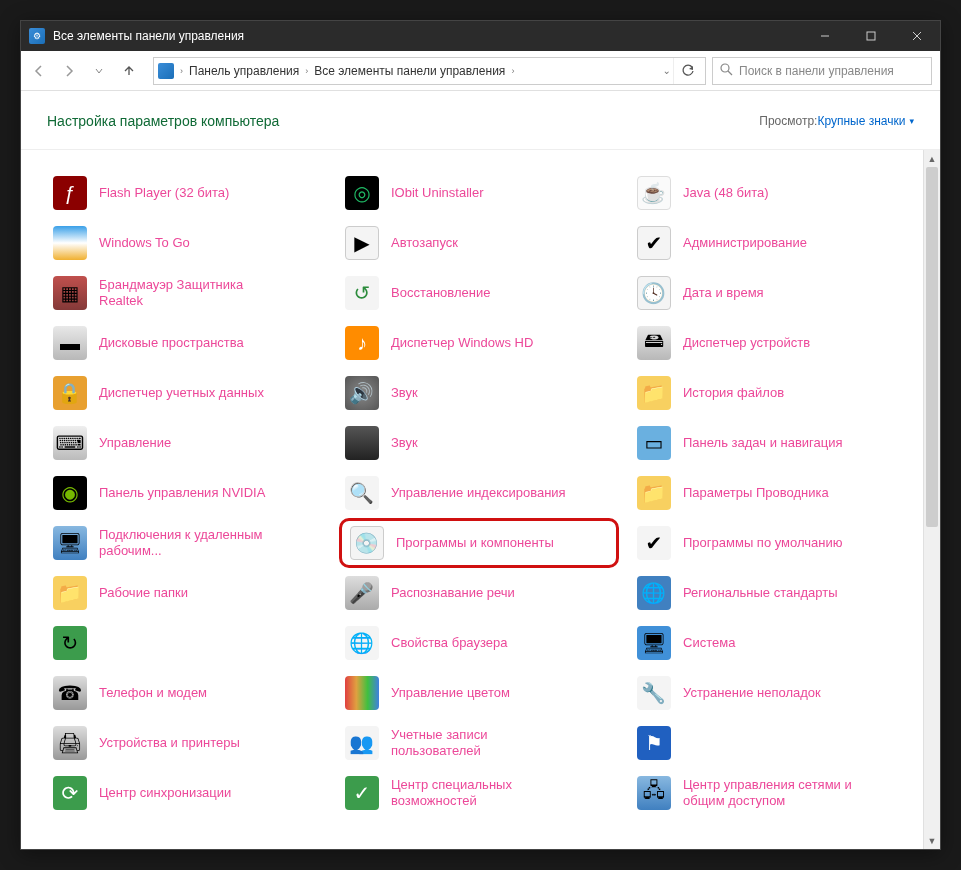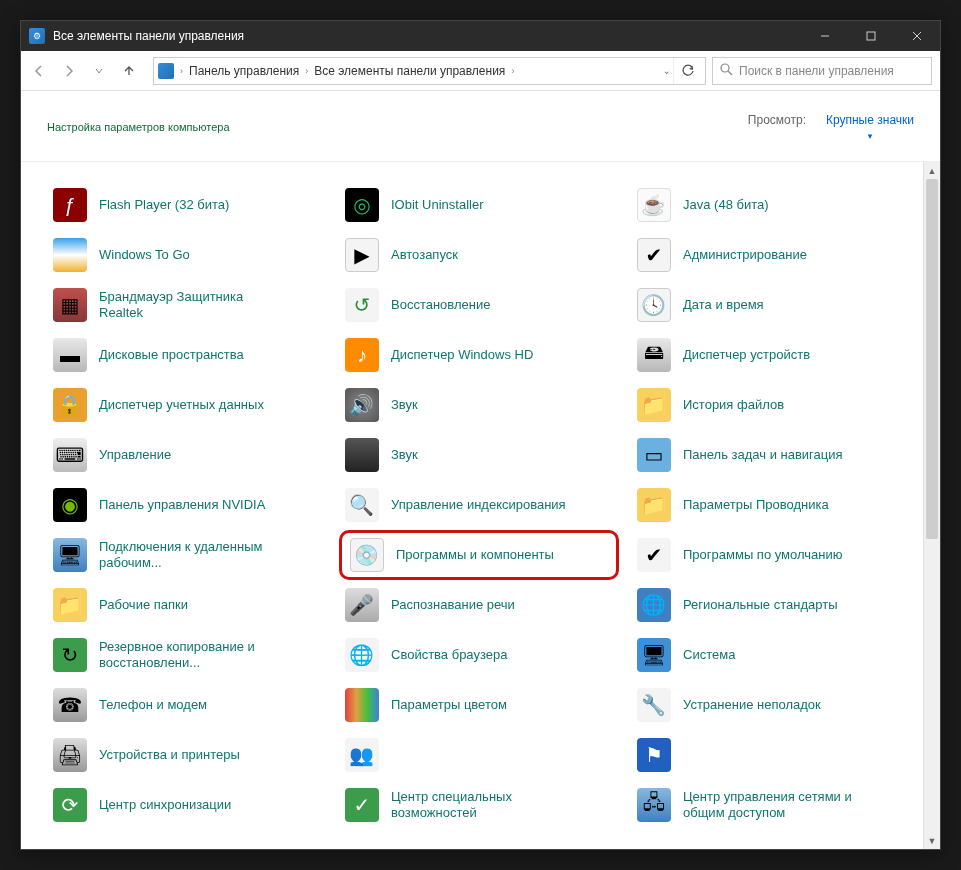--- a/index.html
+++ b/index.html
@@ -13,33 +13,33 @@
 .nav-btn { width: 28px; height: 28px; display: flex; align-items: center; justify-content: center; color: #999; border-radius: 3px; }
 .nav-up { margin-right: 4px; }
 .addressbar { flex: 1; height: 28px; border: 1px solid #ccc; display: flex; align-items: center; padding: 0 4px; font-size: 12px; color: #333; margin: 0 4px; }
 .addressbar .seg { display: flex; align-items: center; padding: 0 4px; height: 100%; white-space: nowrap; }
 .addressbar .chev { color: #777; font-size: 9px; padding: 0 2px; }
 .addr-icon { width: 16px; height: 16px; background: linear-gradient(135deg,#3a8dd8,#1b6fb8); border-radius: 2px; margin-right: 4px; }
 .refresh-btn { width: 28px; height: 26px; display: flex; align-items: center; justify-content: center; color: #555; border-left: 1px solid #eee; }
 .searchbox { width: 220px; height: 28px; border: 1px solid #ccc; display: flex; align-items: center; padding: 0 6px; color: #888; }
 .searchbox .sicon { margin-right: 6px; color: #888; }
 .header { padding: 22px 26px 8px; display: flex; align-items: center; }
-.header h1 { font-weight: 400; font-size: 11px; color: #106a36; }
-.view-sel { margin-left: auto; font-size: 12px; display: flex; align-items: flex-start; gap: 20px; }
+.header h1 { font-weight: 400; font-size: 14px; color: #106a36; }
+.view-sel { margin-left: auto; font-size: 12px; display: flex; align-items: center; gap: 0; }
 .view-sel .lbl { color: #666; }
-.view-sel .val { color: #0066cc; display: flex; align-items: center; gap: 4px; flex-direction: column; }
+.view-sel .val { color: #0066cc; display: flex; align-items: center; gap: 4px; }
 .content-wrap { flex: 1; display: flex; overflow: hidden; border-top: 1px solid #eee; margin-top: 12px; }
 .content { flex: 1; padding: 18px 12px 10px 26px; overflow: hidden; }
 .scrollbar { width: 17px; background: #f0f0f0; border-left: 1px solid #e0e0e0; position: relative; }
 .scroll-arrow { height: 17px; display: flex; align-items: center; justify-content: center; color: #666; font-size: 9px; }
 .scroll-thumb { position: absolute; top: 17px; left: 2px; right: 2px; height: 360px; background: #cdcdcd; border-radius: 2px; }
 .grid { display: grid; grid-template-columns: repeat(3, 1fr); column-gap: 12px; row-gap: 0; }
 .item { display: flex; align-items: center; gap: 12px; padding: 8px 6px; min-height: 50px; cursor: pointer; }
 .item .icon { width: 34px; height: 34px; flex-shrink: 0; display: flex; align-items: center; justify-content: center; border-radius: 4px; font-size: 20px; }
-.item .label { color: #0f766e; font-size: 13px; line-height: 1.25; word-wrap: break-word; max-width: 185px; }
+.item .label { color: #ec4899; font-size: 13px; line-height: 1.25; word-wrap: break-word; max-width: 185px; }
 .highlight { border: 3px solid #d01010; border-radius: 10px; padding: 5px 8px; }
 
 .ic-flash { background: #8b0000; color: #fff; }
 .ic-iobit { background: #000; color: #1fb864; border-radius: 50%; }
 .ic-java { background: #fafafa; border: 1px solid #ddd; color: #5382a1; }
 .ic-wtg { background: linear-gradient(#3aa0e8,#fff 50%,#f0b030); }
 .ic-auto { background: #f4f4f4; border: 1px solid #ccc; }
 .ic-admin { background: #f4f4f4; border: 1px solid #ccc; }
 .ic-fw { background: linear-gradient(#c0504d,#843938); }
 .ic-restore { background: #f4f4f4; color: #2c8c3c; }
@@ -268,48 +268,48 @@
           <div class="item">
             <div class="icon ic-speech">🎤</div>
             <div class="label">Распознавание речи</div>
           </div>
           <div class="item">
             <div class="icon ic-region">🌐</div>
             <div class="label">Региональные стандарты</div>
           </div>
           <div class="item">
             <div class="icon ic-backup">↻</div>
-            <div class="label">Резервное копирование и восстановлени...</div>
           </div>
           <div class="item">
             <div class="icon ic-inet">🌐</div>
             <div class="label">Свойства браузера</div>
           </div>
           <div class="item">
             <div class="icon ic-system">🖥</div>
             <div class="label">Система</div>
           </div>
           <div class="item">
             <div class="icon ic-phone">☎</div>
             <div class="label">Телефон и модем</div>
           </div>
           <div class="item">
             <div class="icon ic-color"></div>
-            <div class="label">Параметры цветом</div>
+            <div class="label">Управление цветом</div>
           </div>
           <div class="item">
             <div class="icon ic-trouble">🔧</div>
             <div class="label">Устранение неполадок</div>
           </div>
           <div class="item">
             <div class="icon ic-devprint">🖨</div>
             <div class="label">Устройства и принтеры</div>
           </div>
           <div class="item">
             <div class="icon ic-users">👥</div>
+            <div class="label">Учетные записи пользователей</div>
           </div>
           <div class="item">
             <div class="icon ic-security">⚑</div>
           </div>
           <div class="item">
             <div class="icon ic-sync">⟳</div>
             <div class="label">Центр синхронизации</div>
           </div>
           <div class="item">
             <div class="icon ic-access">✓</div>

